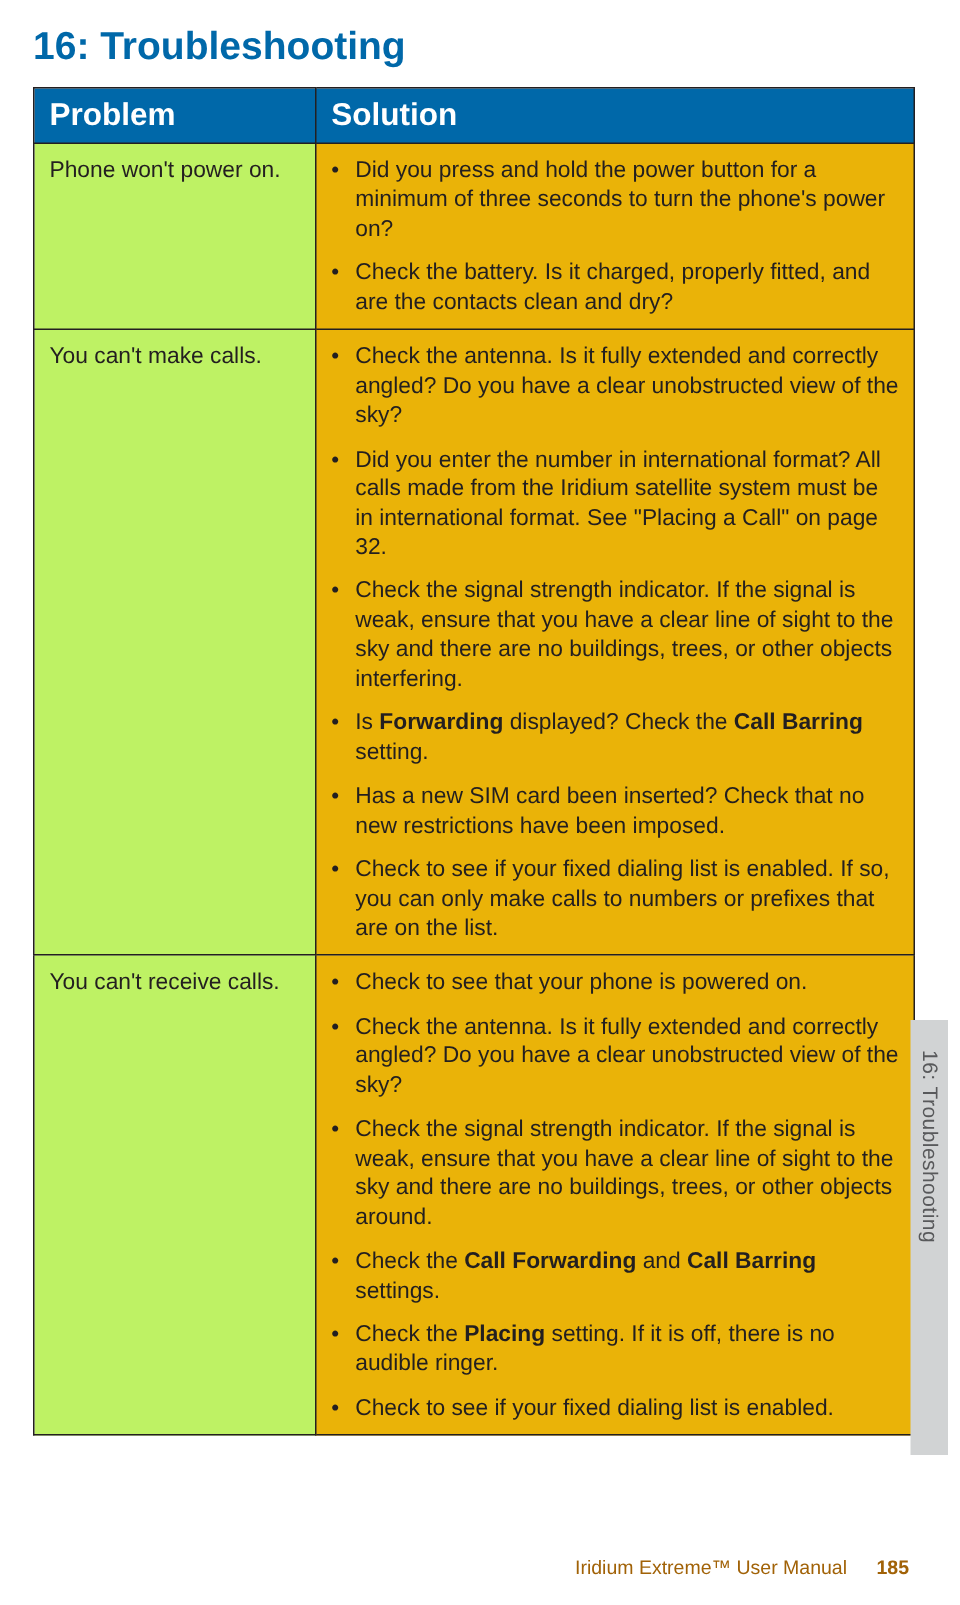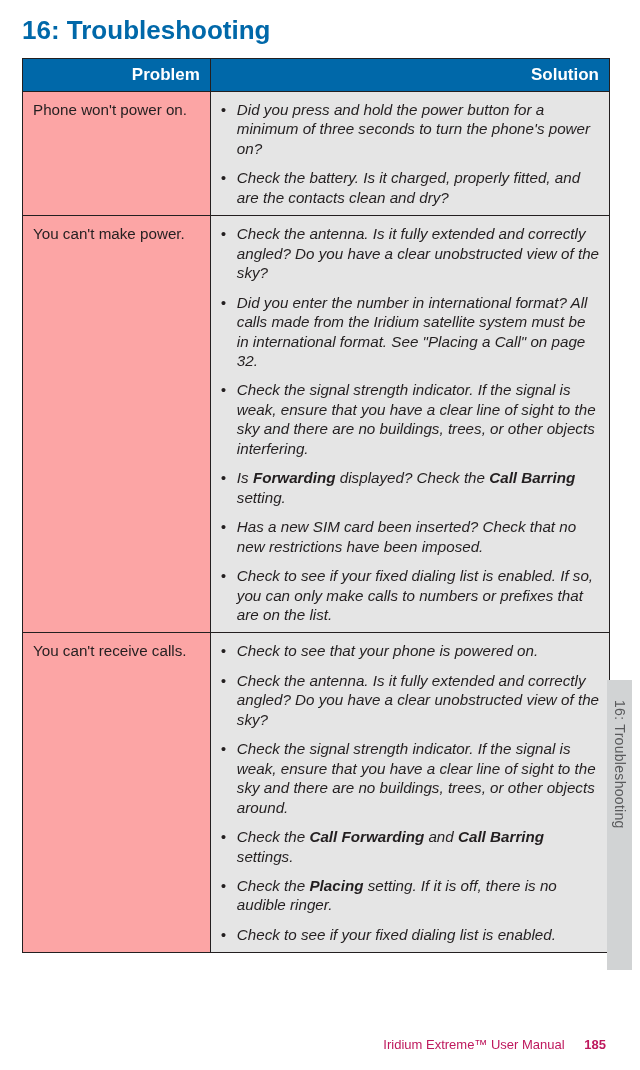--- a/index.html
+++ b/index.html
@@ -23,43 +23,42 @@
       margin-bottom: 12px;
     }
     .tbl {
       border-collapse: collapse;
       width: 100%;
       table-layout: fixed;
     }
     .tbl th {
       background: #0068a9;
       color: #fff;
-      text-align: right;
-      font-size: 17px;
+      text-align: left;
+      font-size: 21px;
       font-weight: 700;
       padding: 6px 10px;
       border: 1.5px solid #231f20;
     }
     .tbl th.col-problem { width: 32%; }
     .tbl th.col-solution { width: 68%; }
     .tbl td {
       border: 1.5px solid #231f20;
       vertical-align: top;
       font-size: 15.2px;
       line-height: 1.28;
       color: #231f20;
     }
     .tbl td.problem {
-      background: #fca5a5;
+      background: #bef264;
       padding: 8px 10px;
     }
     .tbl td.solution {
-      background: #e5e5e5;
+      background: #eab308;
       padding: 8px 8px 8px 8px;
-      font-style: italic;
     }
     ul.sol {
       list-style: none;
       padding-left: 0;
     }
     ul.sol li {
       position: relative;
       padding-left: 18px;
       margin-bottom: 10px;
     }
@@ -89,21 +88,21 @@
       writing-mode: vertical-rl;
       font-size: 14px;
       color: #58595b;
       letter-spacing: 0.3px;
     }
     .footer {
       position: absolute;
       bottom: 18px;
       right: 34px;
       font-size: 13px;
-      color: #be185d;
+      color: #a16207;
     }
     .footer .page-num {
       font-weight: 700;
       margin-left: 16px;
     }
   </style>
 </head>
 <body>
 
 <div class="chapter-title">16: Troubleshooting</div>
@@ -121,21 +120,21 @@
       <td class="problem">Phone won't power on.</td>
       <td class="solution">
         <ul class="sol">
           <li>Did you press and hold the power button for a minimum of three seconds to turn the phone's power on?</li>
           <li>Check the battery. Is it charged, properly fitted, and are the contacts clean and dry?</li>
         </ul>
       </td>
     </tr>
 
     <tr>
-      <td class="problem">You can't make power.</td>
+      <td class="problem">You can't make calls.</td>
       <td class="solution">
         <ul class="sol">
           <li>Check the antenna. Is it fully extended and correctly angled? Do you have a clear unobstructed view of the sky?</li>
           <li>Did you enter the number in international format? All calls made from the Iridium satellite system must be in international format. See "Placing a Call" on page 32.</li>
           <li>Check the signal strength indicator. If the signal is weak, ensure that you have a clear line of sight to the sky and there are no buildings, trees, or other objects interfering.</li>
           <li><span>Is </span><span class="b">Forwarding</span><span> displayed? Check the </span><span class="b">Call Barring</span><span> setting.</span></li>
           <li>Has a new SIM card been inserted? Check that no new restrictions have been imposed.</li>
           <li>Check to see if your fixed dialing list is enabled. If so, you can only make calls to numbers or prefixes that are on the list.</li>
         </ul>
       </td>

